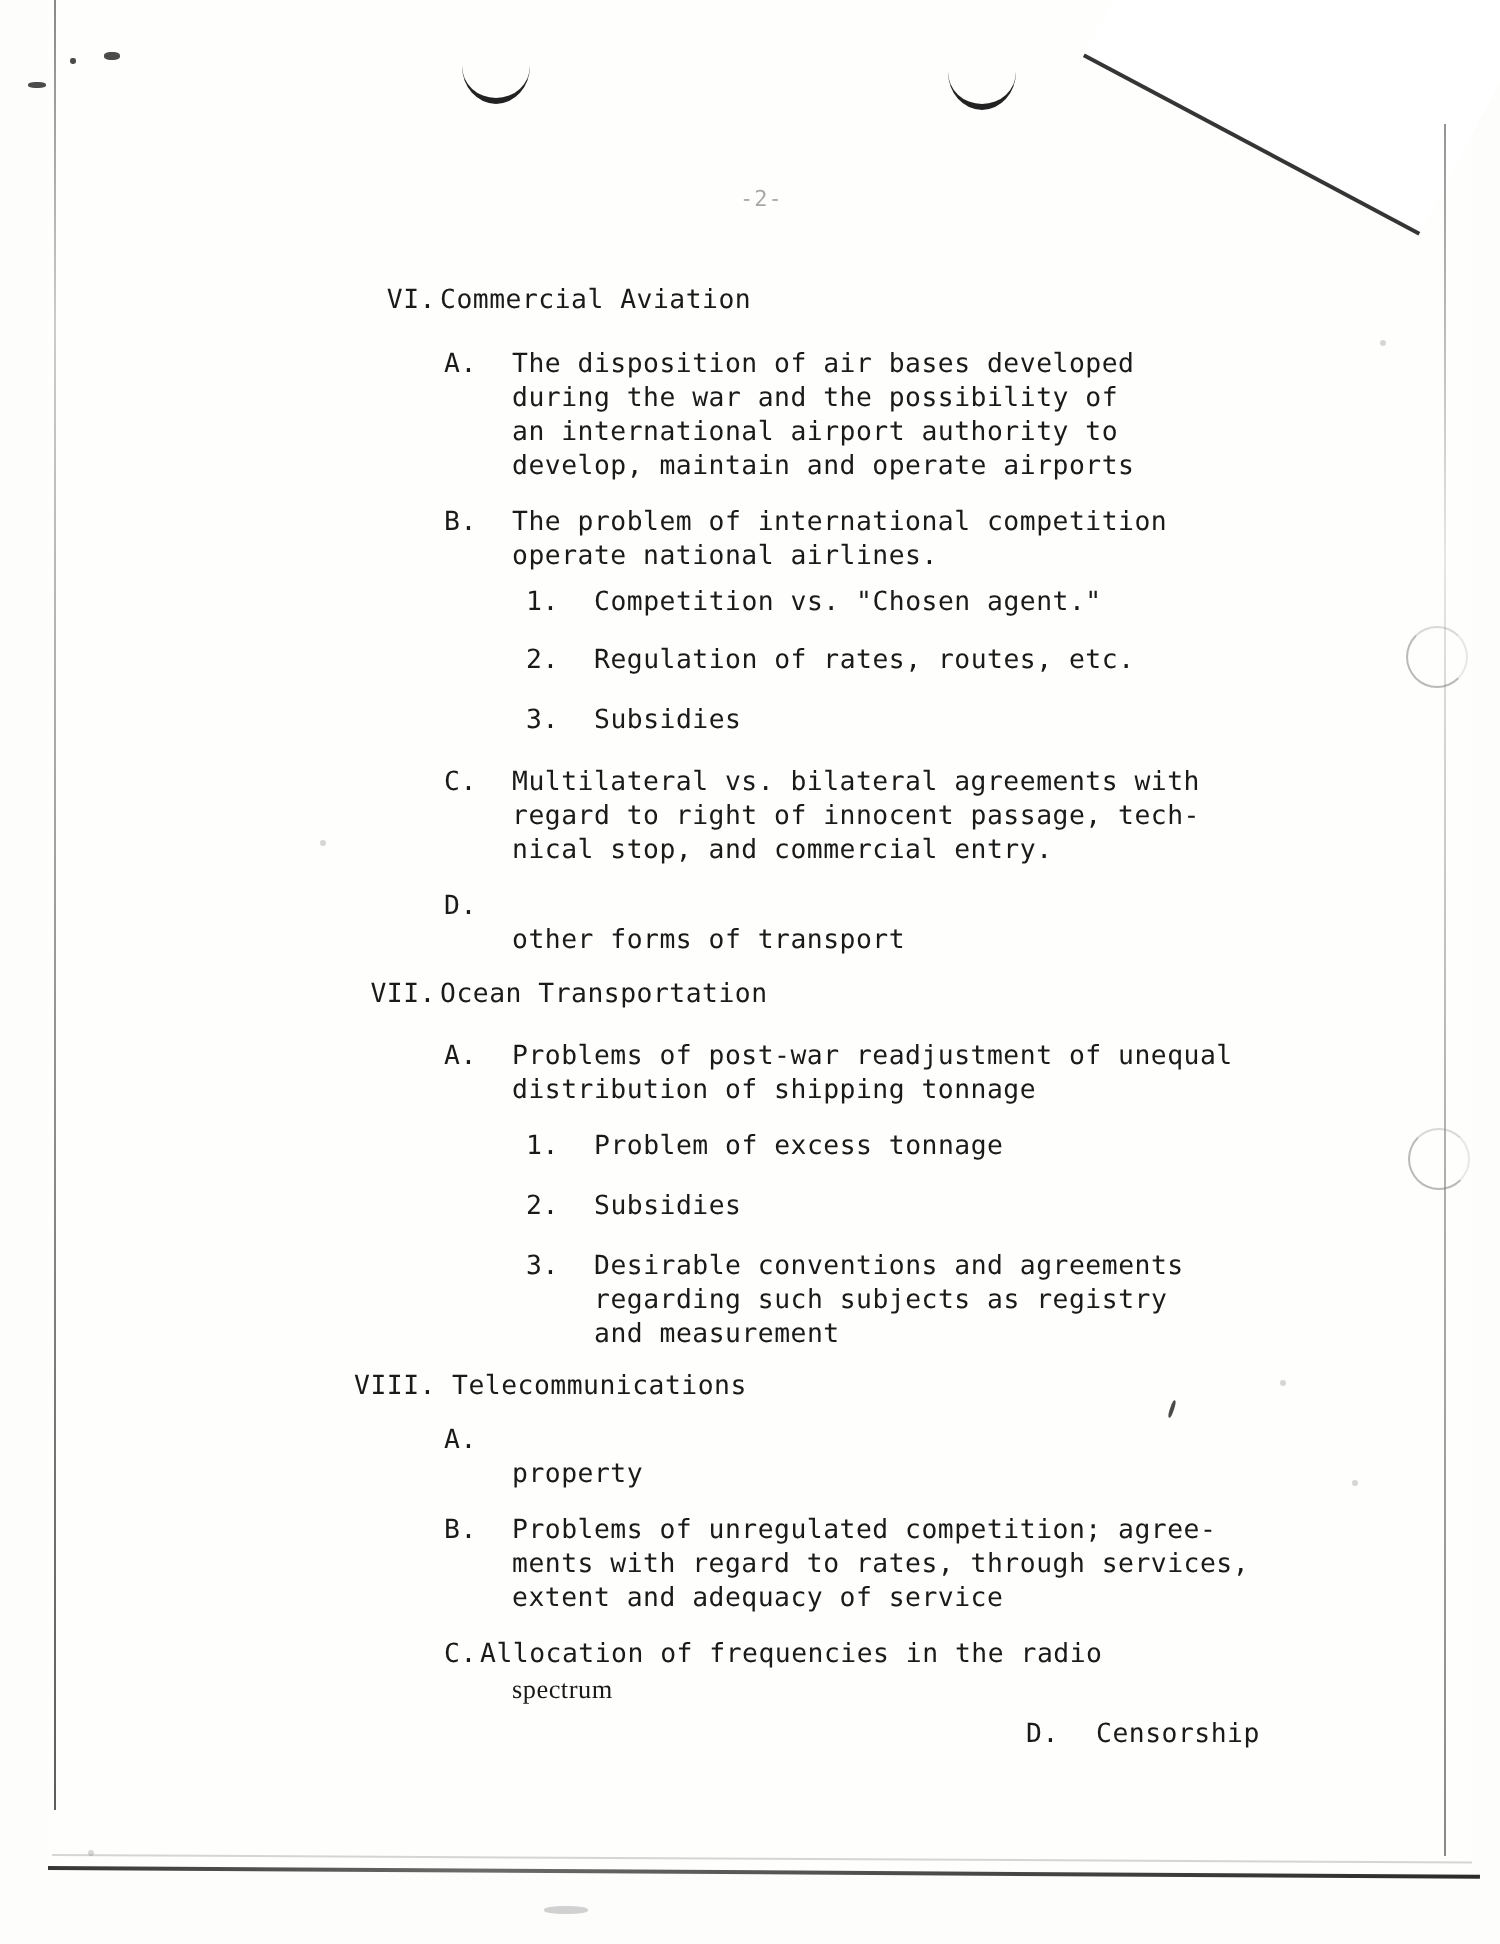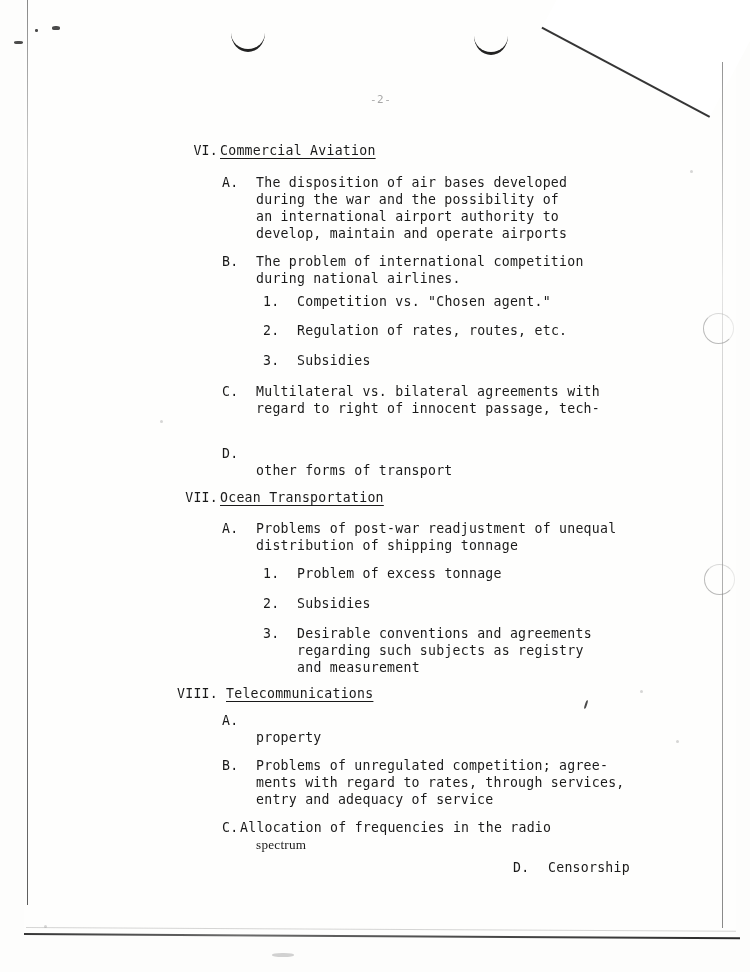--- a/index.html
+++ b/index.html
@@ -108,21 +108,20 @@
   }
   .numeral {
     position: absolute;
     text-align: right;
     width: 46px;
     white-space: pre;
   }
   .roman-head {
     position: absolute;
     white-space: pre;
-    text-decoration: underline;
     text-underline-offset: 2.5px;
     text-decoration-thickness: 1px;
   }
   .marker {
     position: absolute;
     white-space: pre;
   }
   .body {
     position: absolute;
     white-space: pre;
@@ -195,34 +194,35 @@
     <div class="roman-head" style="left:220px; top:142px;">Commercial Aviation</div>
 
     <div class="marker" style="left:222px; top:174px;">A.</div>
     <div class="body" style="left:256px; top:174px;">The disposition of air bases developed</div>
     <div class="body" style="left:256px; top:191px;">during the war and the possibility of</div>
     <div class="body" style="left:256px; top:208px;">an international airport authority to</div>
     <div class="body" style="left:256px; top:225px;">develop, maintain and operate airports</div>
 
     <div class="marker" style="left:222px; top:253px;">B.</div>
     <div class="body" style="left:256px; top:253px;">The problem of international competition</div>
-    <div class="body" style="left:256px; top:270px;">during national airlines.</div>
+    <div class="body" style="left:256px; top:270px;">operate national airlines.</div>
 
     <div class="marker" style="left:263px; top:293px;">1.</div>
     <div class="body" style="left:297px; top:293px;">Competition vs. "Chosen agent."</div>
 
     <div class="marker" style="left:263px; top:322px;">2.</div>
     <div class="body" style="left:297px; top:322px;">Regulation of rates, routes, etc.</div>
 
     <div class="marker" style="left:263px; top:352px;">3.</div>
     <div class="body" style="left:297px; top:352px;">Subsidies</div>
 
     <div class="marker" style="left:222px; top:383px;">C.</div>
     <div class="body" style="left:256px; top:383px;">Multilateral vs. bilateral agreements with</div>
     <div class="body" style="left:256px; top:400px;">regard to right of innocent passage, tech-</div>
+    <div class="body" style="left:256px; top:417px;">nical stop, and commercial entry.</div>
 
     <div class="marker" style="left:222px; top:445px;">D.</div>
     <div class="body" style="left:256px; top:462px;">other forms of transport</div>
 
     <div class="numeral" style="left:172px; top:489px;">VII.</div>
     <div class="roman-head" style="left:220px; top:489px;">Ocean Transportation</div>
 
     <div class="marker" style="left:222px; top:520px;">A.</div>
     <div class="body" style="left:256px; top:520px;">Problems of post-war readjustment of unequal</div>
     <div class="body" style="left:256px; top:537px;">distribution of shipping tonnage</div>
@@ -240,21 +240,21 @@
 
     <div class="numeral" style="left:172px; top:685px;">VIII.</div>
     <div class="roman-head" style="left:226px; top:685px;">Telecommunications</div>
 
     <div class="marker" style="left:222px; top:712px;">A.</div>
     <div class="body" style="left:256px; top:729px;">property</div>
 
     <div class="marker" style="left:222px; top:757px;">B.</div>
     <div class="body" style="left:256px; top:757px;">Problems of unregulated competition; agree-</div>
     <div class="body" style="left:256px; top:774px;">ments with regard to rates, through services,</div>
-    <div class="body" style="left:256px; top:791px;">entry and adequacy of service</div>
+    <div class="body" style="left:256px; top:791px;">extent and adequacy of service</div>
 
     <div class="marker" style="left:222px; top:819px;">C.</div>
     <div class="body" style="left:240px; top:819px;">Allocation of frequencies in the radio</div>
     <div class="body" style="left:256px; top:836px;font-family:Liberation Serif, serif;">spectrum</div>
 
     <div class="marker" style="left:513px; top:859px;">D.</div>
     <div class="body" style="left:548px; top:859px;">Censorship</div>
 
   </div>
 </div>

